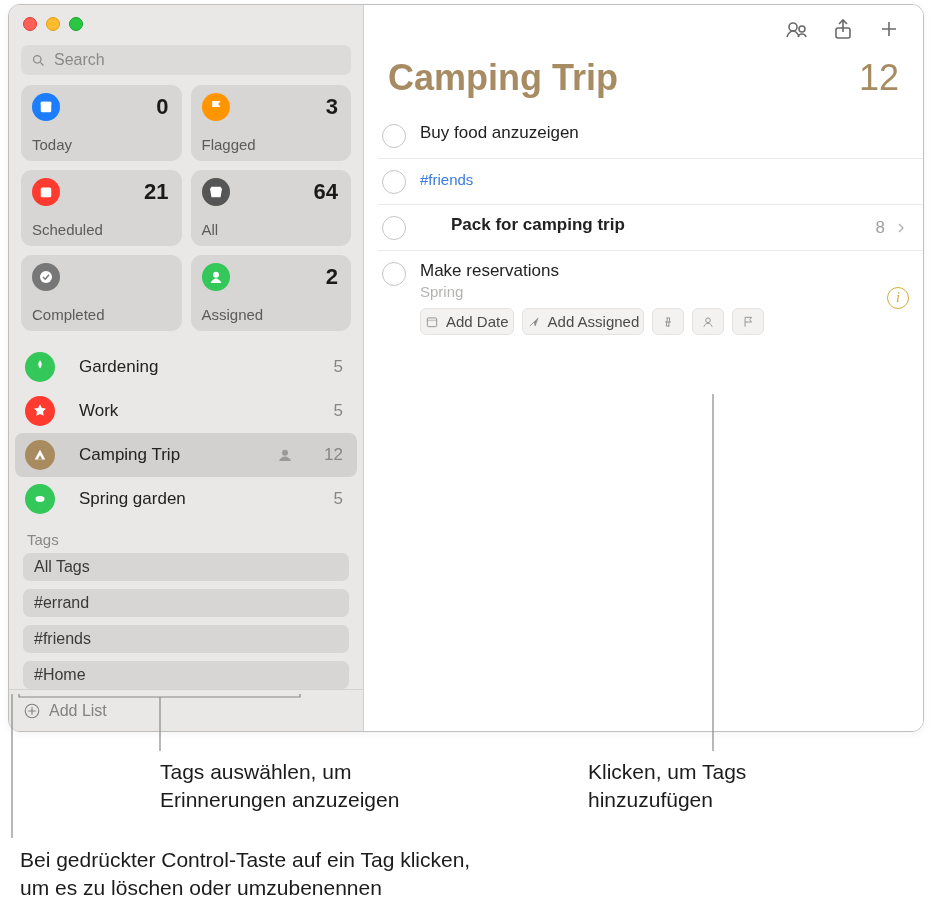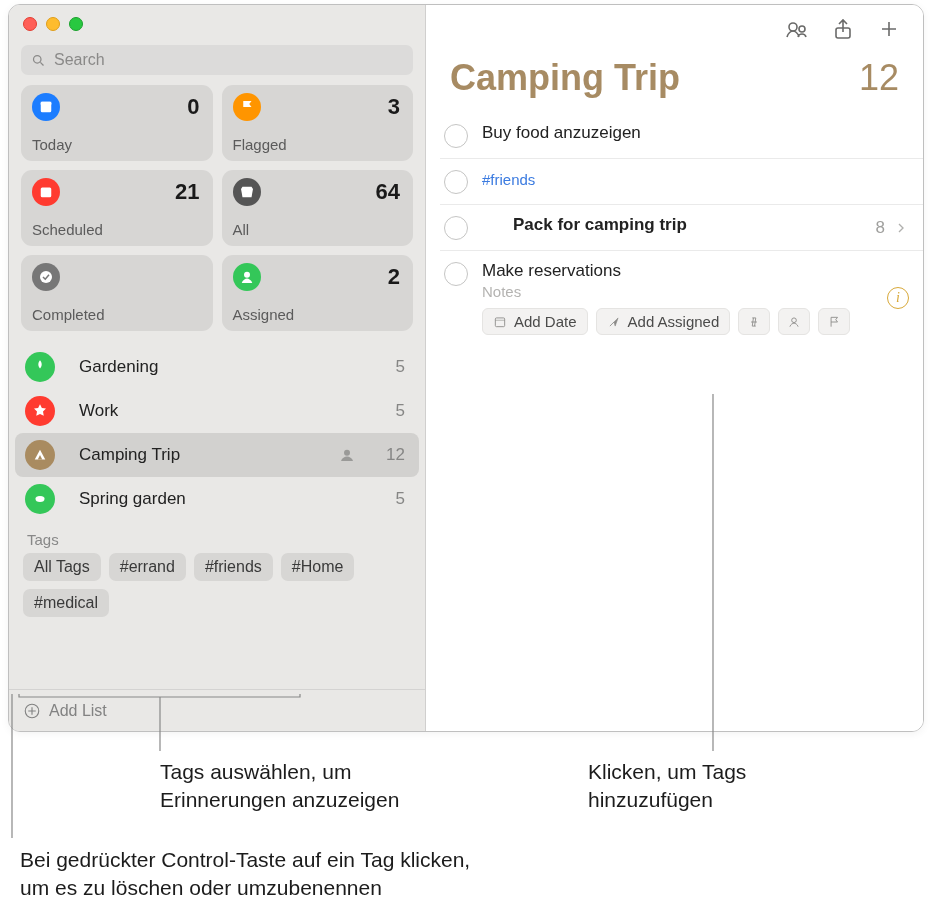--- a/index.html
+++ b/index.html
@@ -1,19 +1,19 @@
 <!DOCTYPE html>
 <html><head>
 <meta charset="utf-8">
 <style>
   * { box-sizing: border-box; margin: 0; padding: 0; }
   body { font-family: -apple-system, "Helvetica Neue", Arial, sans-serif; background: #fff; width: 934px; height: 912px; position: relative; font-size: 17px; color: #1a1a1a; }
   .window { width: 916px; height: 728px; border: 1px solid #bfbfbf; border-radius: 12px; overflow: hidden; display: flex; position: absolute; top: 4px; left: 8px; box-shadow: 0 2px 8px rgba(0,0,0,0.05);}
   
-  .sidebar { width: 417px; background: #e9e8e6; display: flex; flex-direction: column; border-right: 1px solid #d0cfce; }
+  .sidebar { width: 355px; background: #e9e8e6; display: flex; flex-direction: column; border-right: 1px solid #d0cfce; }
   .titlebar { height: 38px; display: flex; align-items: center; padding-left: 14px; gap: 9px; }
   .traffic { width: 14px; height: 14px; border-radius: 50%; }
   .tl-red { background: #ff5f57; border:1px solid #e33e32;}
   .tl-yellow { background: #febc2e; border:1px solid #e09e1a;}
   .tl-green { background: #28c840; border:1px solid #1ca12e;}
   .search { margin: 2px 12px 10px; background: #dcdbda; border-radius: 7px; height: 30px; display: flex; align-items: center; padding: 0 10px; gap: 8px; color: #8a8988; }
   .search svg { width: 15px; height: 15px; fill:#8a8988;}
   .search-input { flex:1; color:#8a8988; font-size:16px;}
   .smart-grid { display: grid; grid-template-columns: 1fr 1fr; gap: 9px; padding: 0 12px 10px; }
   .smart { background: #d7d6d4; border-radius: 11px; padding: 8px 11px 7px; height: 76px; position:relative; }
@@ -24,21 +24,21 @@
   .ic-black{background:#555;} .ic-gray{background:#777;} .ic-green{background:#34c759;}
   .smart svg{fill:#fff;}
   .lists { flex:1; overflow:auto; padding-top:4px; }
   .list-row { display:flex; align-items:center; height: 44px; padding:0 20px 0 16px; gap:24px; }
   .list-row.sel{ background:#d2d1cf; border-radius:8px; margin:0 6px; padding-left:10px; padding-right:14px;}
   .list-icon { width:30px;height:30px;border-radius:50%;display:flex;align-items:center;justify-content:center;flex-shrink:0;}
   .list-name { flex:1; font-size:17px; color:#222;}
   .list-count { color:#868685; font-size:17px;}
   .shared-ic{width:18px;height:18px;fill:#9a9a98;margin-right:6px;}
   .tags-hdr{ font-size:15px; color:#888; padding:10px 18px 5px; }
-  .tags-wrap{ display:flex; flex-wrap:wrap; gap:8px; padding:0 14px 10px;}
+  .tags-wrap{ display:flex; flex-wrap:wrap; gap:8px; padding:0 14px 10px;flex-direction:column;}
   .tag-chip{ background:#d7d6d4; border-radius:7px; padding:5px 11px; font-size:16px; color:#3a3a3a;}
   .addlist{ border-top:1px solid #d4d3d2; height:42px; display:flex; align-items:center; gap:8px; padding:0 14px; color:#828282; font-size:16px;}
   .addlist svg{width:18px;height:18px;stroke:#828282;fill:none;stroke-width:1.5;}
 
   
   .main { flex:1; background:#fff; display:flex; flex-direction:column;}
   .toolbar{ height:48px; display:flex; justify-content:flex-end; align-items:center; gap:22px; padding-right:22px;}
   .toolbar svg{width:24px;height:24px;fill:none;stroke:#6a6a69;stroke-width:1.6;}
   .header{ display:flex; align-items:baseline; padding:4px 24px 14px;}
   .header h1{ font-size:36px; font-weight:700; color:#a78b63; flex:1;}
@@ -49,21 +49,21 @@
   .check{ width:24px;height:24px;border-radius:50%;border:1.6px solid #c5c5c4;flex-shrink:0;margin-top:1px;}
   .item-body{ flex:1; min-width:0;}
   .item-title{ font-size:17px; color:#222;}
   .item-title.bold{font-weight:600;margin-left:31px;}
   .item-tag{ font-size:15px; color:#3b7be0; margin-top:2px;}
   .item-notes{font-size:15px;color:#b4b3b1;margin-top:2px;}
   .item-right{display:flex;align-items:center;gap:8px;color:#a0a09e;font-size:17px;}
   .item-right svg{width:16px;height:16px;stroke:#b0b0ae;fill:none;stroke-width:2;}
   .info-ic{width:22px;height:22px;border:1.6px solid #d8a93a;border-radius:50%;color:#d8a93a;display:flex;align-items:center;justify-content:center;font-family:Georgia,serif;font-style:italic;font-size:14px;}
   .item-actions{ display:flex; gap:8px; margin-top:8px; flex-wrap:wrap;}
-  .pill{ background:#f3f2f1;border:1px solid #e5e4e2;border-radius:6px;padding:4px 10px;display:flex;align-items:center;gap:7px;font-size:15px;color:#4b4b4a;}
+  .pill{ background:#f3f2f1;border:1px solid #e5e4e2;border-radius:6px;padding:4px 4px;display:flex;align-items:center;gap:7px;font-size:15px;color:#4b4b4a;}
   .pill.icon-only{padding:4px 8px;}
   .pill svg{width:14px;height:14px;fill:#8a8987;stroke:#8a8987;}
 
   
   .callout{ position:absolute; font-size:21px; color:#1c1c1c; line-height:1.35;}
   .lead{ position:absolute; stroke:#888; fill:none; stroke-width:1.2; pointer-events:none;}
 </style>
 </head>
 <body>
 
@@ -250,21 +250,21 @@
             <span>8</span>
             <svg viewBox="0 0 24 24">
               <path d="M9 6l6 6-6 6"></path>
             </svg>
           </div>
         </div>
         <div class="item">
           <div class="check"></div>
     <div class="item-body">
             <div class="item-title">Make reservations</div>
-            <div class="item-notes">Notes</div>
+            <div class="item-notes">Spring</div>
             <div class="item-actions">
       <span class="pill">
                 <svg viewBox="0 0 24 24">
                   <rect x="4" y="5" width="16" height="15" rx="2" fill="none" stroke-width="1.5"></rect>
                   <path d="M4 9h16"></path>
                 </svg>
                 <span>Add Date</span>
               </span>
       <span class="pill">
                 <svg viewBox="0 0 24 24">

